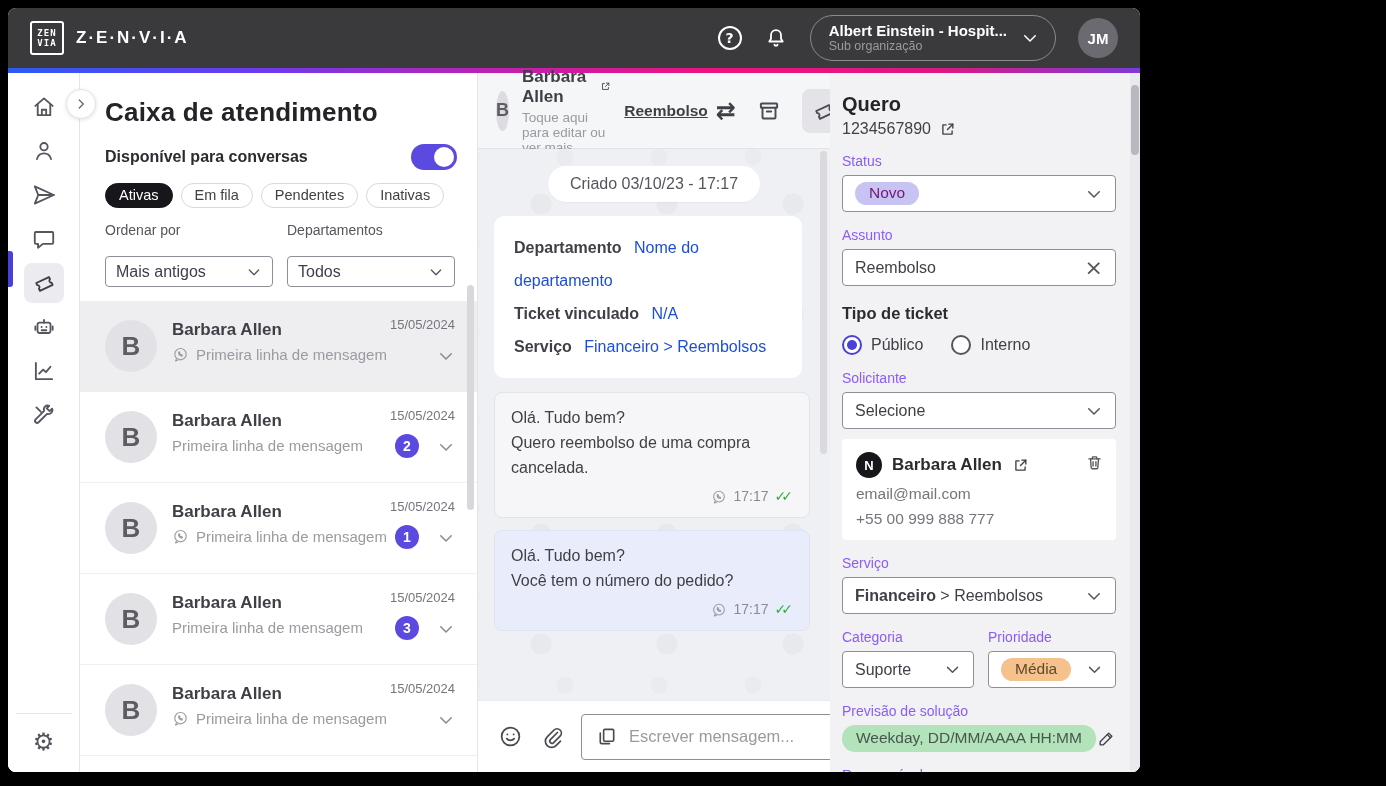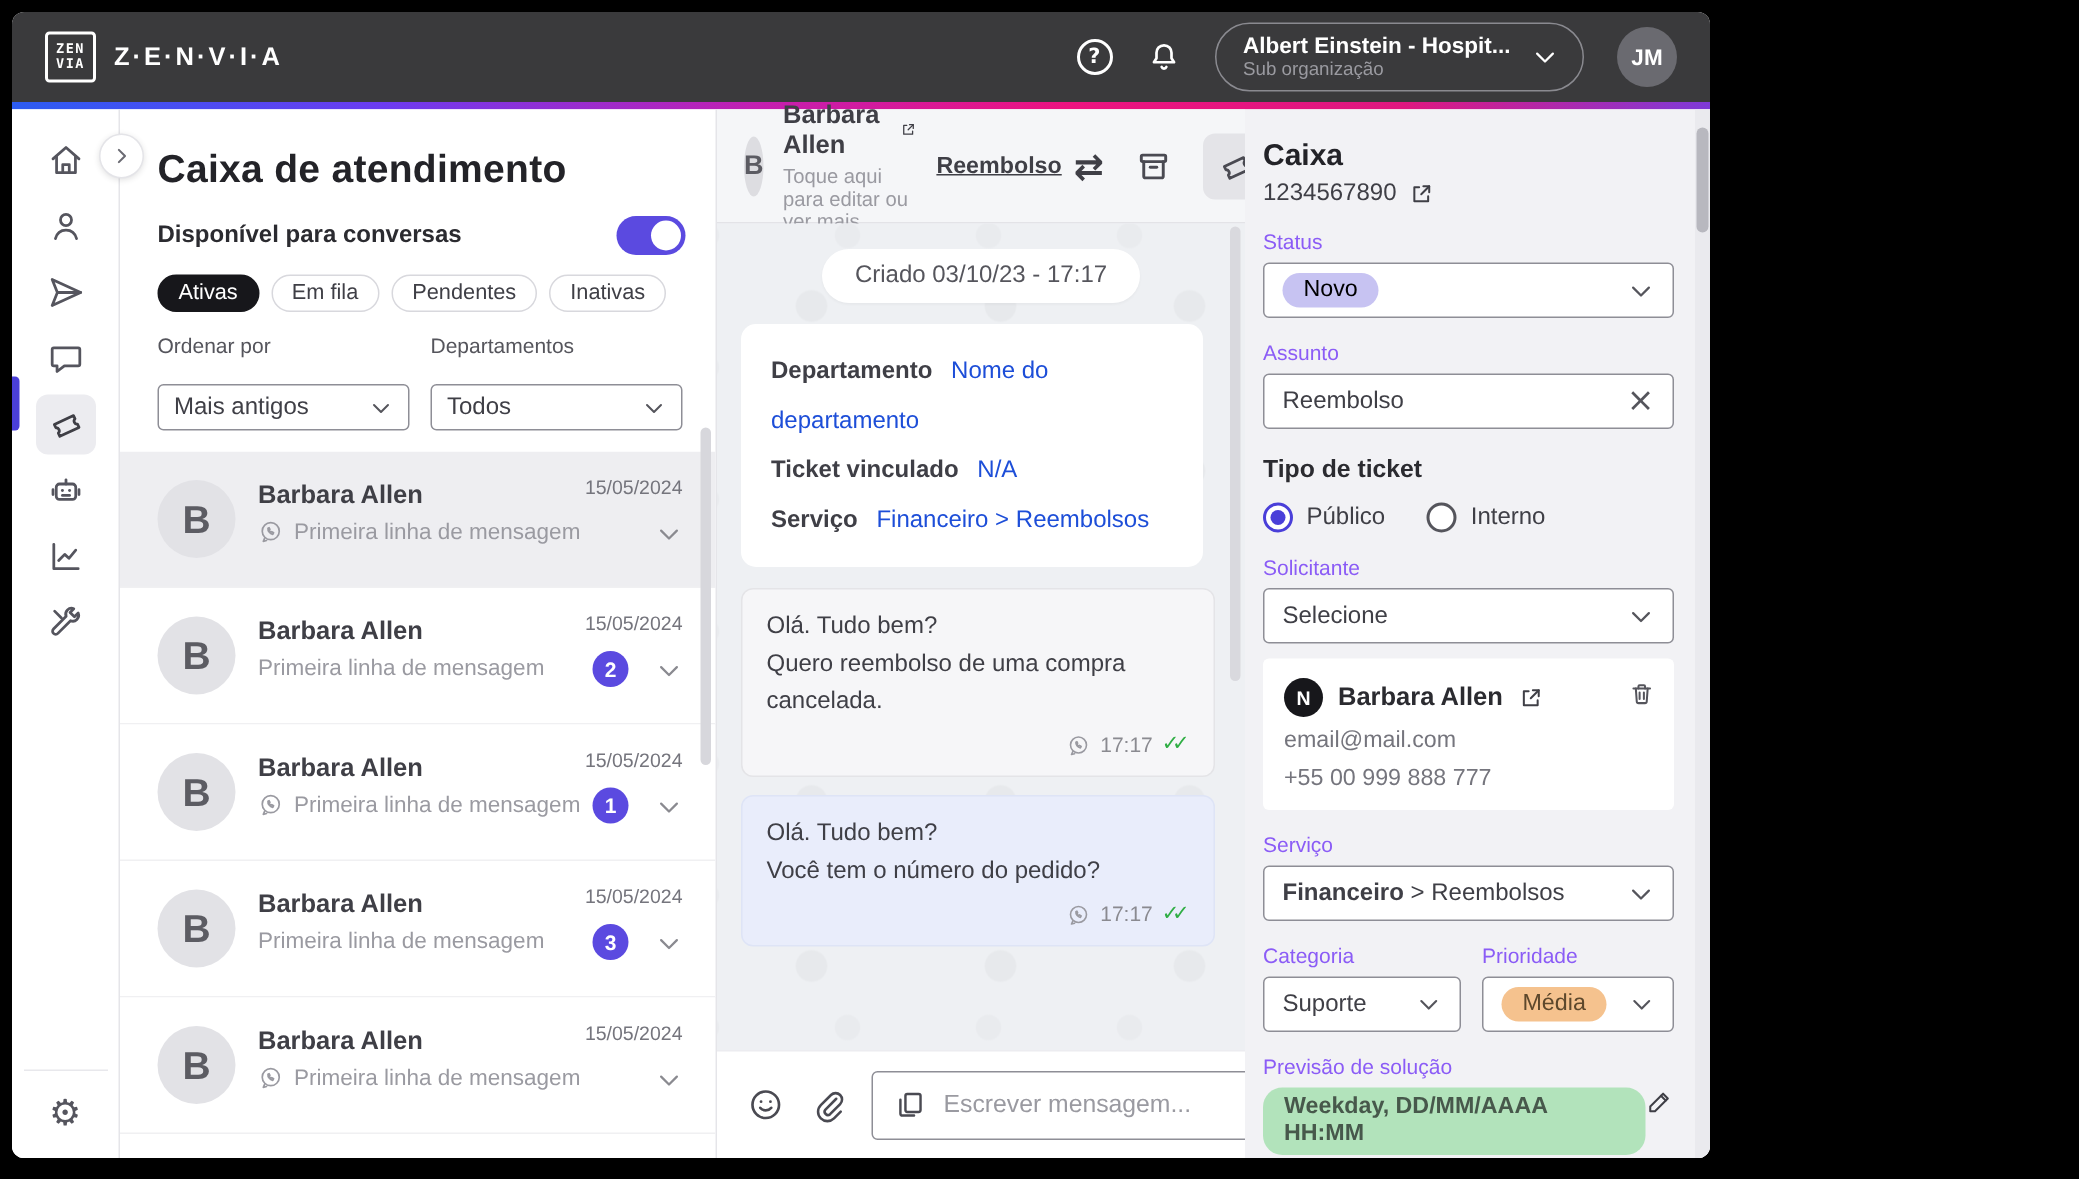--- a/index.html
+++ b/index.html
@@ -157,41 +157,41 @@
   
   .ticket { width:310px; background:#f2f2f5; flex:none; position:relative; overflow:hidden;
             padding:20px 24px 0 12px; }
   .t-title { font-size:20px; font-weight:bold; color:#232328; }
   .t-num-row { margin-top:4px; display:flex; align-items:center; gap:8px; font-size:16px; color:#3f3f46; }
   .t-label { font-size:14px; color:#8b5cf6; margin:15px 0 6px; }
   .t-field { background:#fff; border:1px solid #8e8e96; border-radius:4px; height:37px;
              display:flex; align-items:center; justify-content:space-between; padding:0 12px;
              font-size:16px; color:#3f3f46; }
   .pill { border-radius:13px; padding:2px 14px 3px; font-size:15.5px; }
-  .pill.status { background:#c7c3f2; color:#000000; }
+  .pill.status { background:#c7c3f2; color:#701a75; }
   .pill.priority { background:#f5c28e; color:#5d482c; }
   .pill.forecast { background:#b2e3bb; color:#47584b; padding:4px 14px 5px; }
   .t-type-title { font-size:16.5px; font-weight:bold; color:#2b2b30; margin-top:18px; }
   .radio-row { display:flex; align-items:center; gap:28px; margin-top:12px; }
   .radio-opt { display:flex; align-items:center; gap:9px; font-size:16px; color:#3f3f46; }
   .radio { width:20px; height:20px; border-radius:50%; border:2px solid #55555c; position:relative; background:#fff; }
   .radio.checked { border-color:#4a3fd9; }
   .radio.checked::after { content:""; position:absolute; left:3px; top:3px; width:10px; height:10px;
                           border-radius:50%; background:#4a3fd9; }
   .contact-card { background:#fff; border-radius:4px; margin-top:10px; padding:13px 14px 12px; position:relative; }
   .cc-head { display:flex; align-items:center; gap:10px; }
   .cc-avatar { width:26px; height:26px; border-radius:50%; background:#17171b; color:#fff;
                font-size:13px; font-weight:bold; display:flex; align-items:center; justify-content:center; }
   .cc-name { font-size:17px; font-weight:bold; color:#2b2b30; }
   .cc-trash { position:absolute; right:12px; top:14px; color:#55555c; }
   .cc-email, .cc-phone { font-size:15.5px; color:#75757d; margin-top:7px; }
   .two-col { display:flex; gap:14px; }
   .two-col .col-a { width:132px; }
   .two-col .col-b { flex:1; }
-  .forecast-row { display:flex; justify-content:space-between; margin-top:2px;font-weight:bold; }
+  .forecast-row { display:flex; align-items:center; justify-content:space-between; margin-top:2px; }
   .ticket-scroll-track { position:absolute; right:0; top:0; bottom:0; width:10px; background:#eaeaee; }
   .ticket-scroll-thumb { position:absolute; right:1px; top:12px; width:8px; height:70px;
                          background:#b8b8bf; border-radius:4px; }
 
   .ext-link { color:#3f3f46; }
   .muted-icon { color:#9a9aa1; }
 </style>
 </head>
 <body>
 
@@ -537,21 +537,21 @@
         <div class="c-icon">
           <svg width="26" height="26" viewBox="0 0 24 24" fill="none" stroke="currentColor" stroke-width="1.7" stroke-linecap="round" stroke-linejoin="round">
               <path d="M3.5 20L21 12 3.5 4l3.2 8z"></path>
               <path d="M6.7 12H21"></path>
             </svg>
         </div>
       </div>
     </div>
 
     <div class="ticket">
-      <div class="t-title">Caixa</div>
+      <div class="t-title">Quero</div>
       <div class="t-num-row">
         <span>1234567890</span>
         <svg class="ext-link" width="17" height="17" viewBox="0 0 24 24" fill="none" stroke="currentColor" stroke-width="1.9" stroke-linecap="round" stroke-linejoin="round">
             <path d="M10 5.5H5.5v13h13V14"></path>
             <path d="M14 4.5h5.5V10"></path>
             <path d="M19.5 4.5L12 12"></path>
           </svg>
       </div>
 
       <div class="t-label">Status</div>

